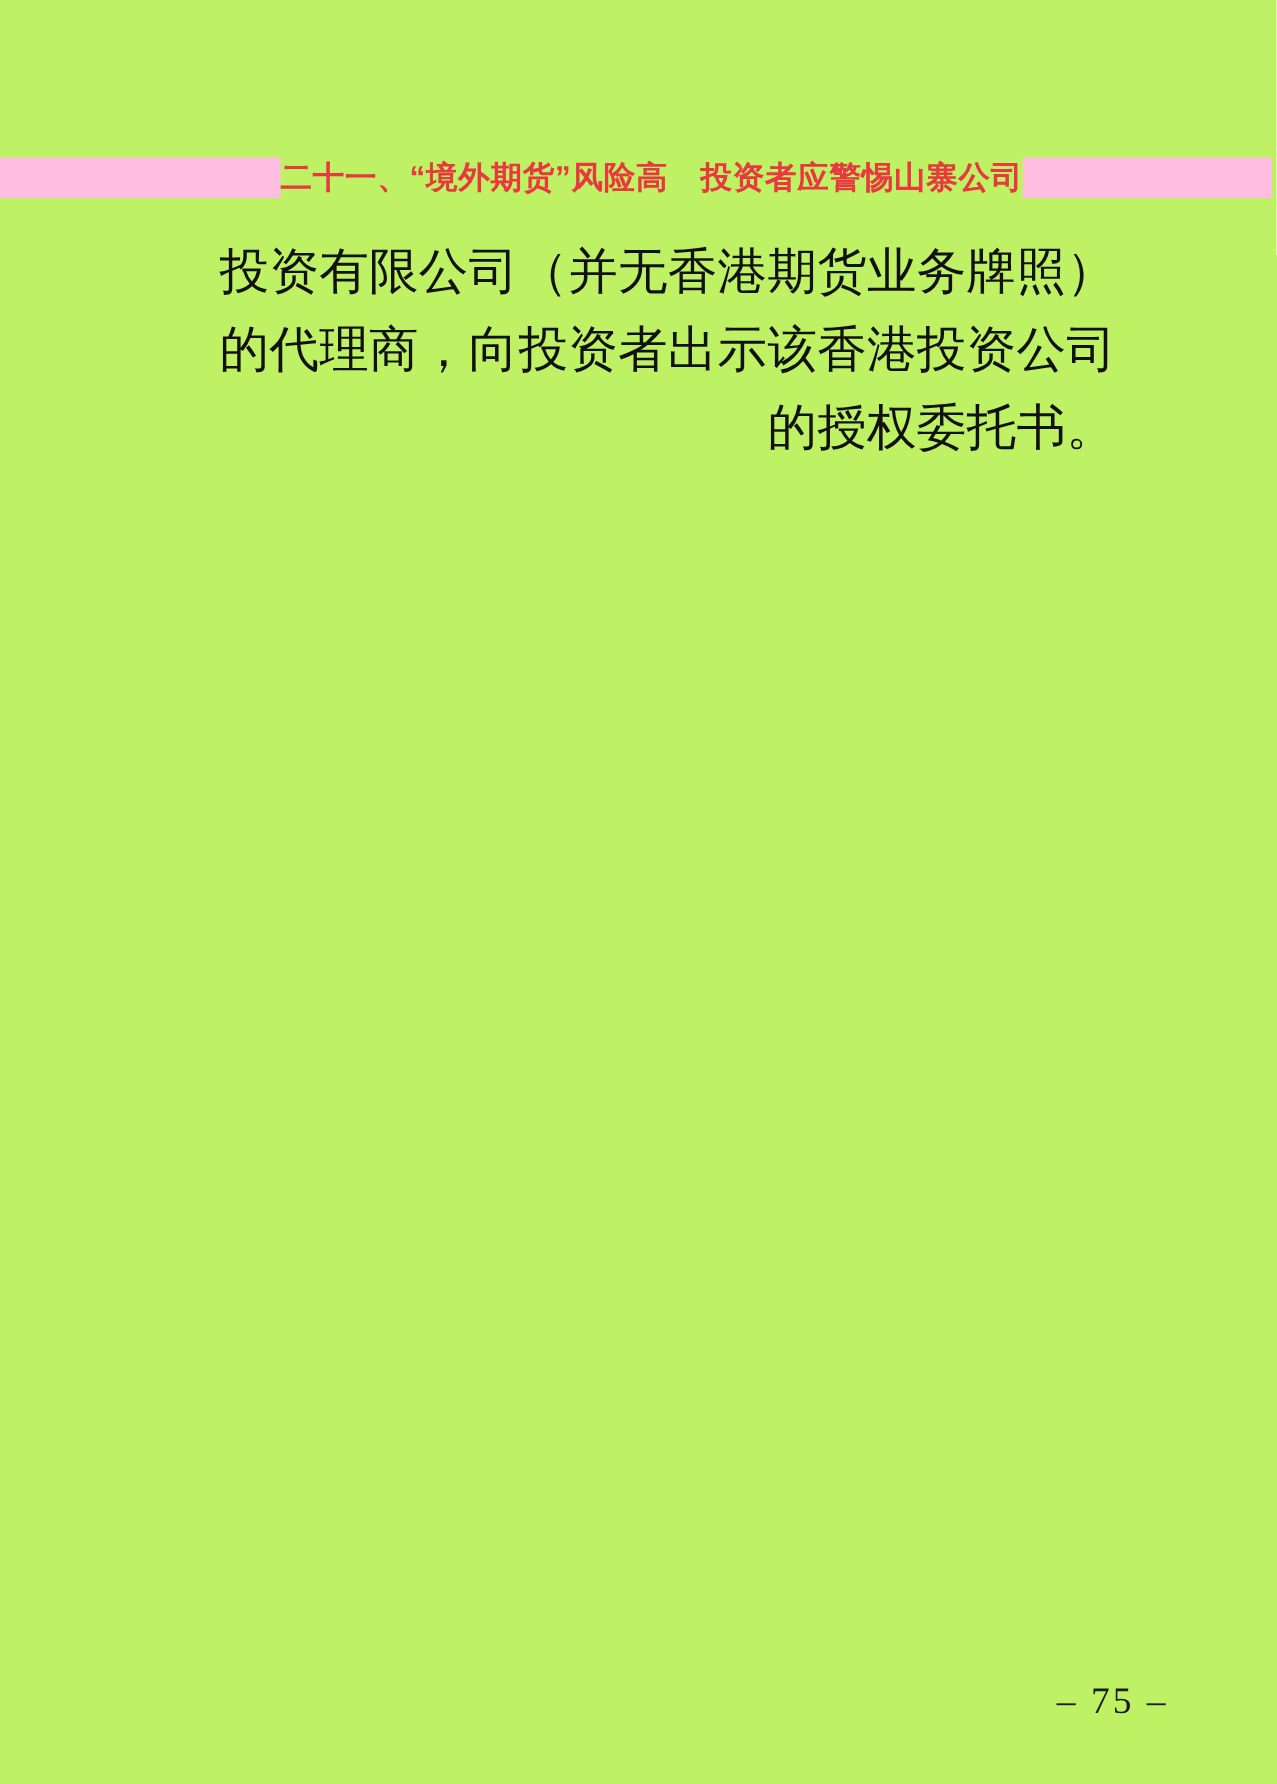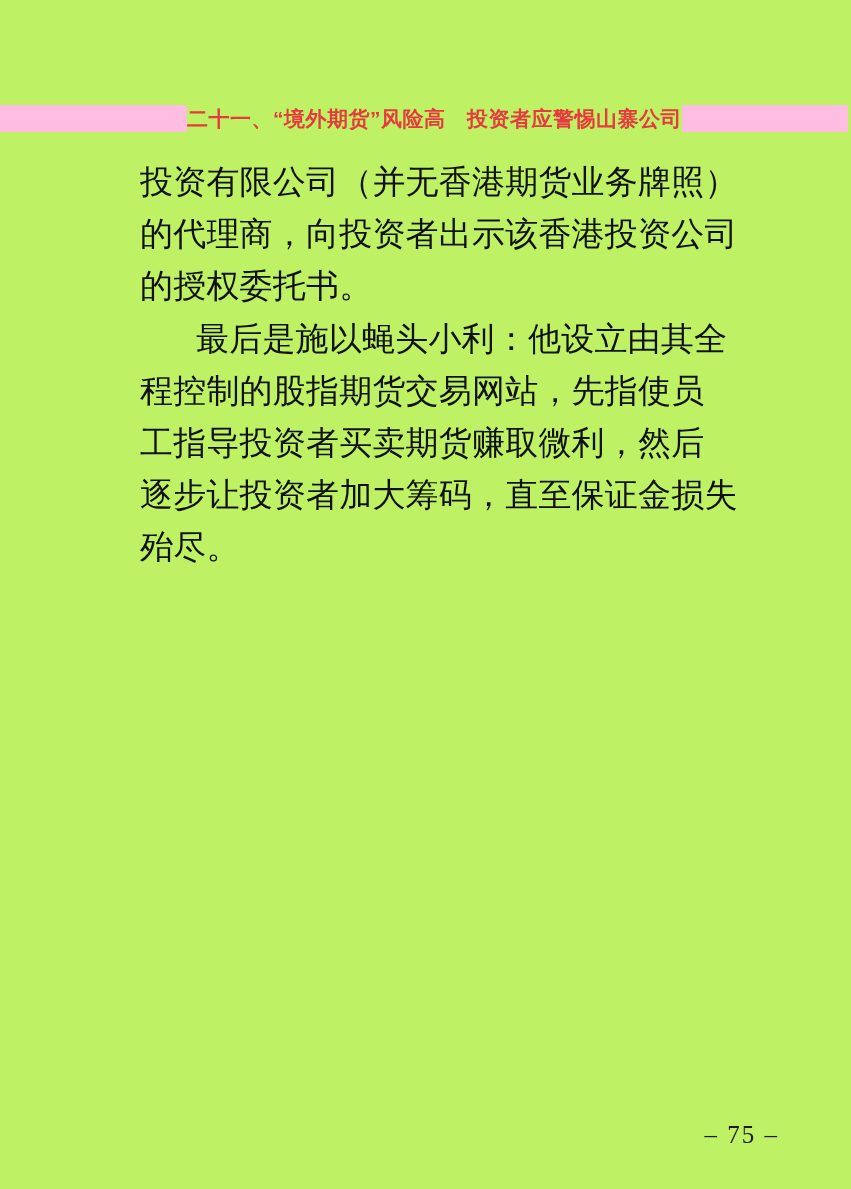--- a/index.html
+++ b/index.html
@@ -46,20 +46,21 @@
   
   .body-text {
     position: absolute;
     top: 156px;
     left: 140px;
     width: 604px;
     font-size: 33px;
     line-height: 52.2px;
     color: #111111;
     letter-spacing: 0.2px;
+    text-align: right;
   }
   .para {
     margin: 0;
     white-space: pre-line; 
   }
   .para.indent { text-indent: 56px; }
   
   .page-number {
     position: absolute;
     top: 1120px;
@@ -80,22 +81,17 @@
     <div class="header-bar left"></div>
     <div class="chapter-title">二十一、“境外期货”风险高　投资者应警惕山寨公司</div>
     <div class="header-bar right"></div>
   </div>
 
   <div class="body-text">
 
   <p class="para">投资有限公司（并无香港期货业务牌照）
 的代理商，向投资者出示该香港投资公司
 的授权委托书。</p>
-      <p class="para indent">最后是施以蝇头小利：他设立由其全
-程控制的股指期货交易网站，先指使员
-工指导投资者买卖期货赚取微利，然后
-逐步让投资者加大筹码，直至保证金损失
-殆尽。</p>
     </div>
 
   <div class="page-number">– 75 –</div>
 
 </div>
 
 </body></html>

